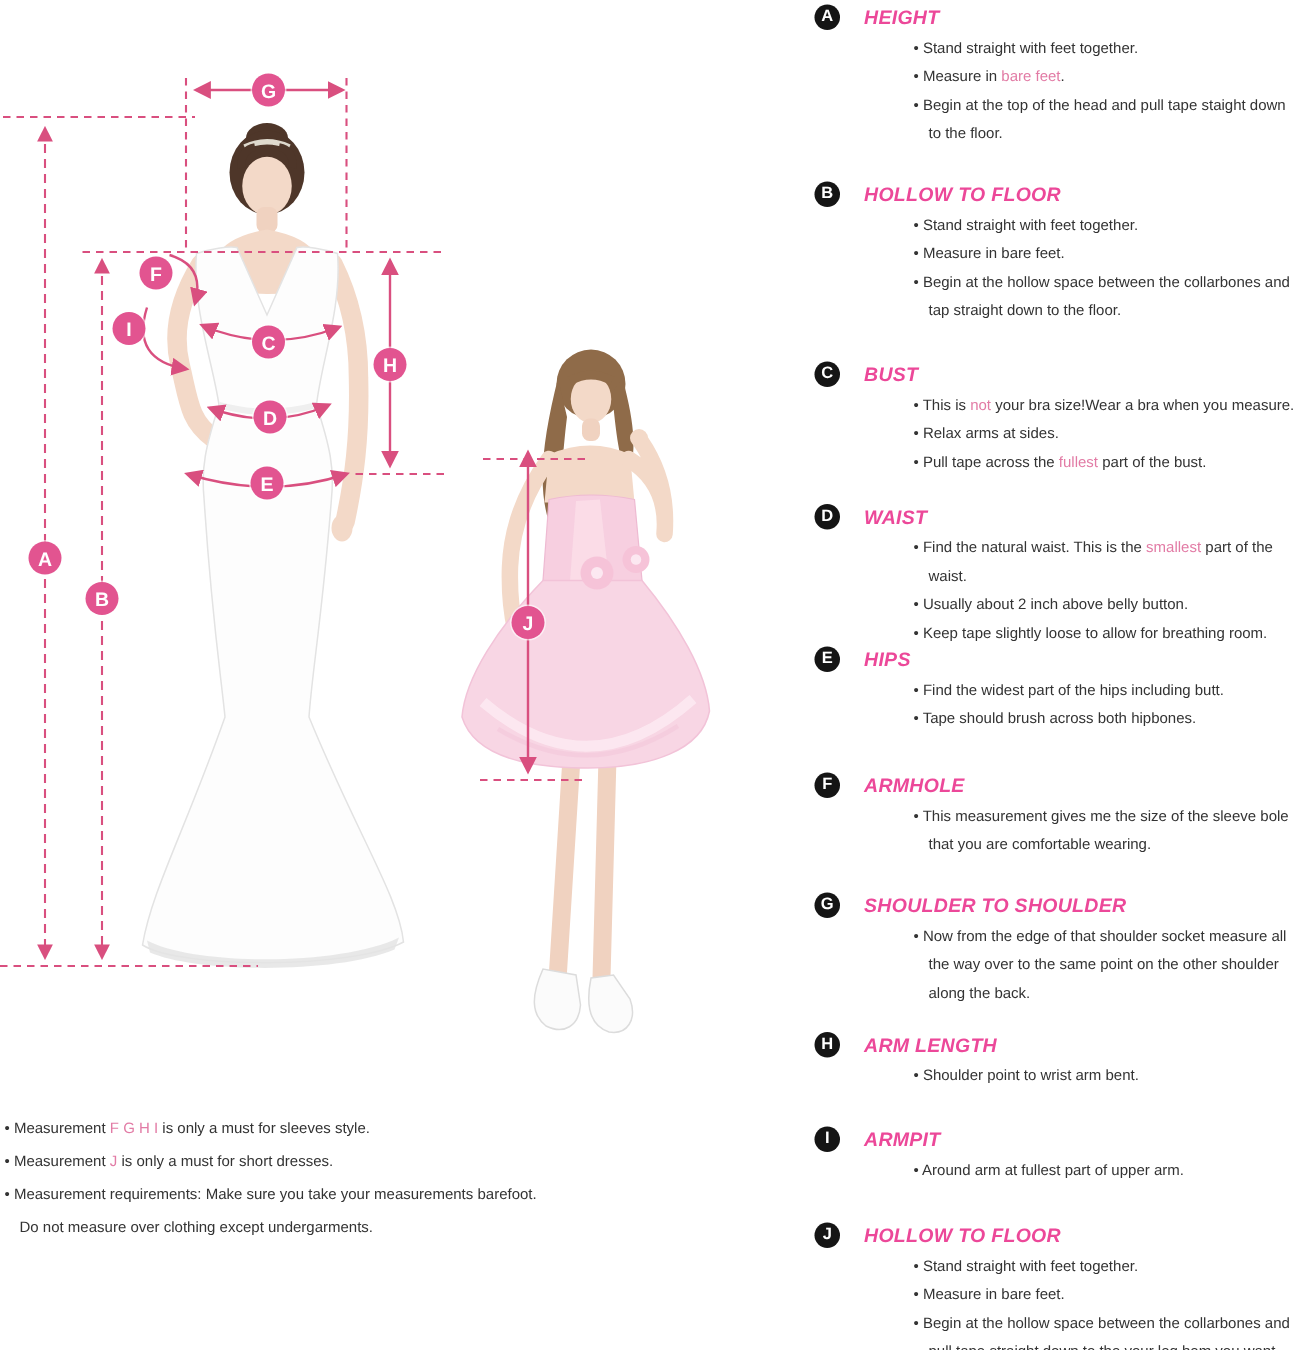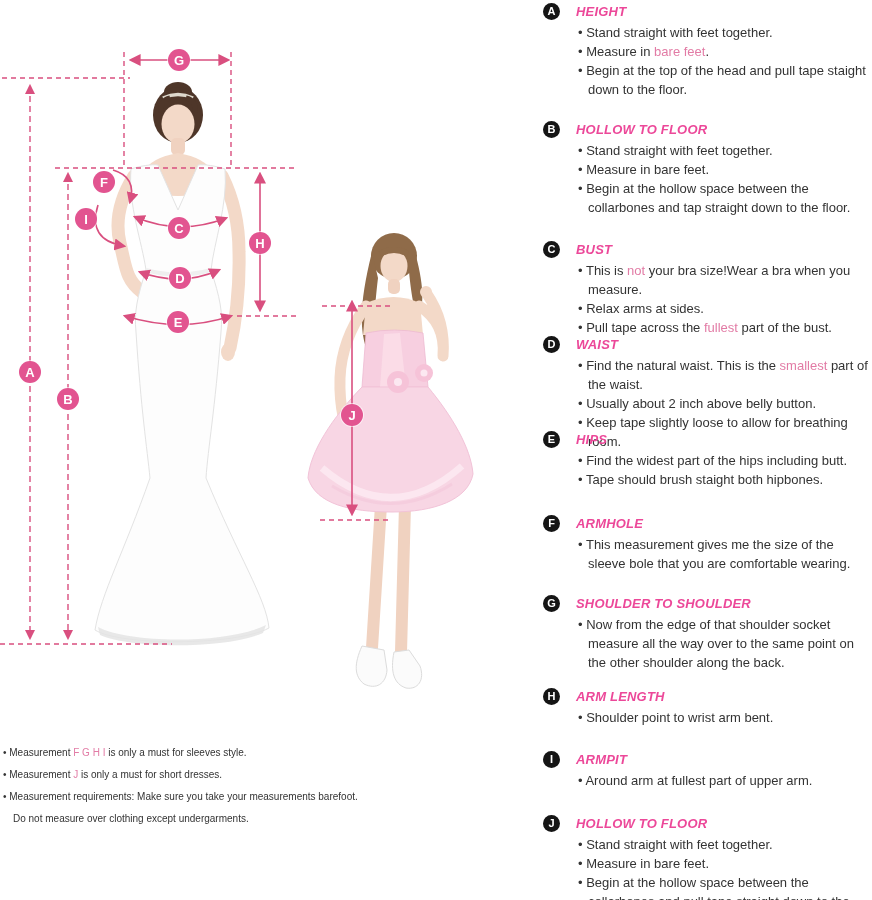--- a/index.html
+++ b/index.html
@@ -37,21 +37,21 @@
   
   .mlist{position:absolute;left:543px;top:0;width:325px;height:900px;}
   .m-item{position:absolute;left:0;width:325px;color:var(--text);}
   .m-head{display:flex;align-items:center;height:18px;margin-bottom:3px;}
   .m-badge{width:17px;height:17px;border-radius:50%;background:var(--dark);
            color:#fff;font-size:11px;font-weight:bold;display:flex;
            align-items:center;justify-content:center;flex:0 0 17px;}
   .m-title{font-size:13px;font-weight:bold;color:#ec4899;margin-left:16px;
            letter-spacing:.2px;font-style:italic;}
   .m-bullets{margin-left:35px;margin-top:1px;}
-  .m-li{font-size:13px;line-height:19px;padding-left:10px;text-indent:-10px;}
+  .m-li{font-size:10px;line-height:19px;padding-left:10px;text-indent:-10px;margin-left:31px;}
 </style>
 </head>
 <body>
 
 <div class="page">
 
   <div class="diagram">
     <svg width="540" height="740" viewBox="0 0 540 740">
       <defs>
         <marker id="ah" viewBox="0 0 10 10" refX="8" refY="5" markerWidth="7.5" markerHeight="7.5" orient="auto-start-reverse">
@@ -213,21 +213,21 @@
           <div class="m-li"><span>• </span><span>Keep tape slightly loose to allow for breathing room.</span></div>
         </div>
       </div>
       <div class="m-item" style="top: 430px;">
         <div class="m-head">
           <span class="m-badge">E</span>
           <span class="m-title">HIPS</span>
         </div>
         <div class="m-bullets">
           <div class="m-li"><span>• </span><span>Find the widest part of the hips including butt.</span></div>
-          <div class="m-li"><span>• </span><span>Tape should brush staight both hipbones.</span></div>
+          <div class="m-li"><span>• </span><span>Tape should brush across both hipbones.</span></div>
         </div>
       </div>
       <div class="m-item" style="top: 514px;">
         <div class="m-head">
           <span class="m-badge">F</span>
           <span class="m-title">ARMHOLE</span>
         </div>
         <div class="m-bullets">
           <div class="m-li"><span>• </span><span>This measurement gives me the size of the sleeve bole that you are comfortable wearing.</span></div>
         </div>

